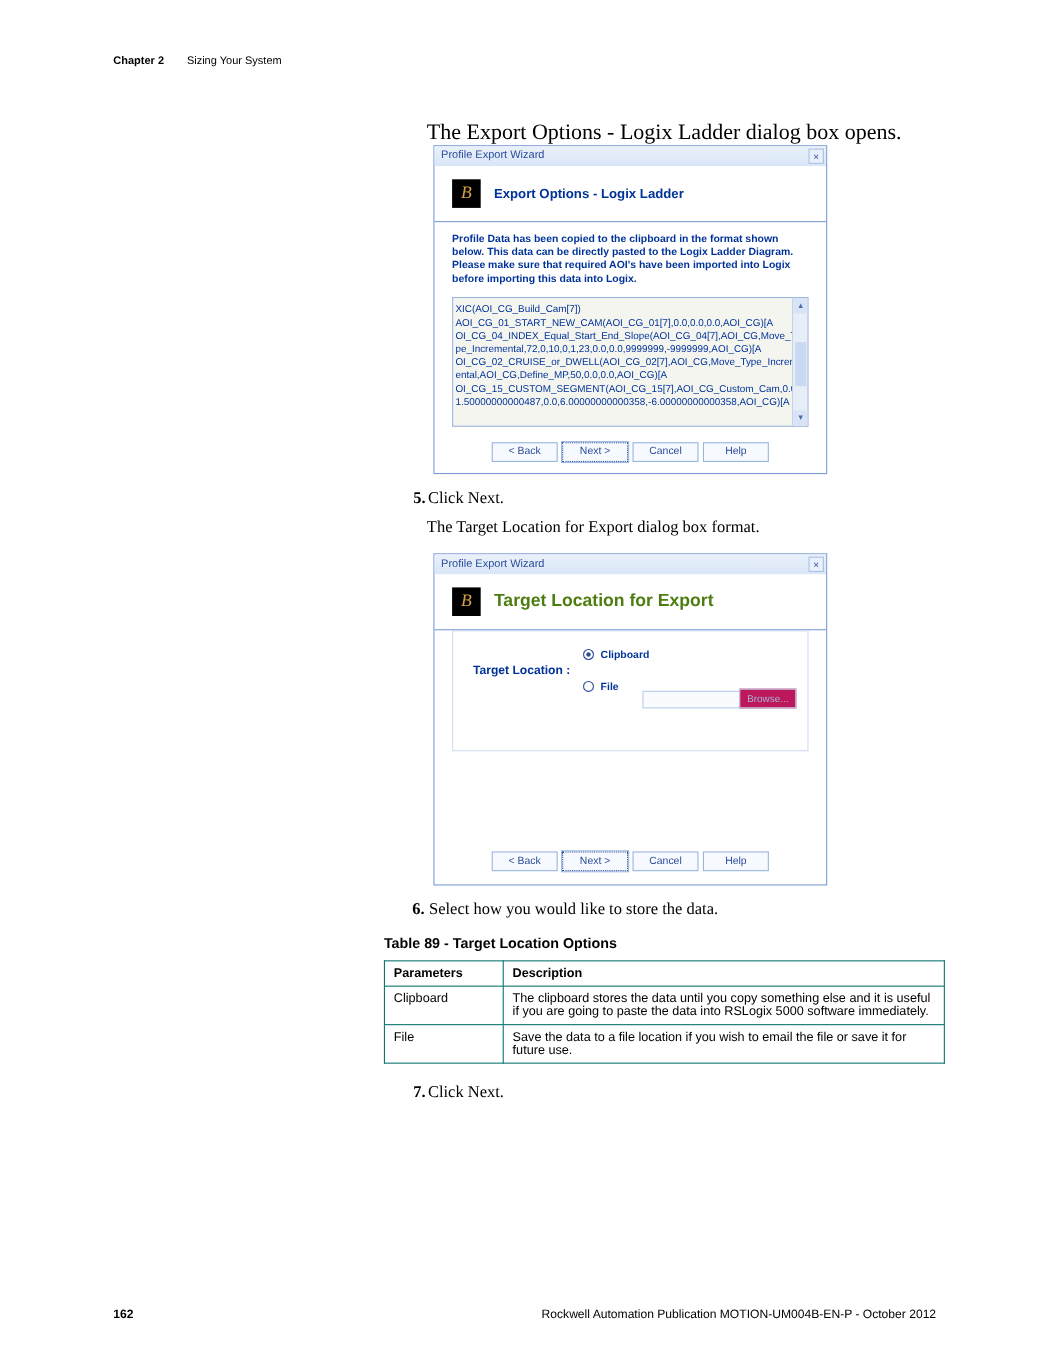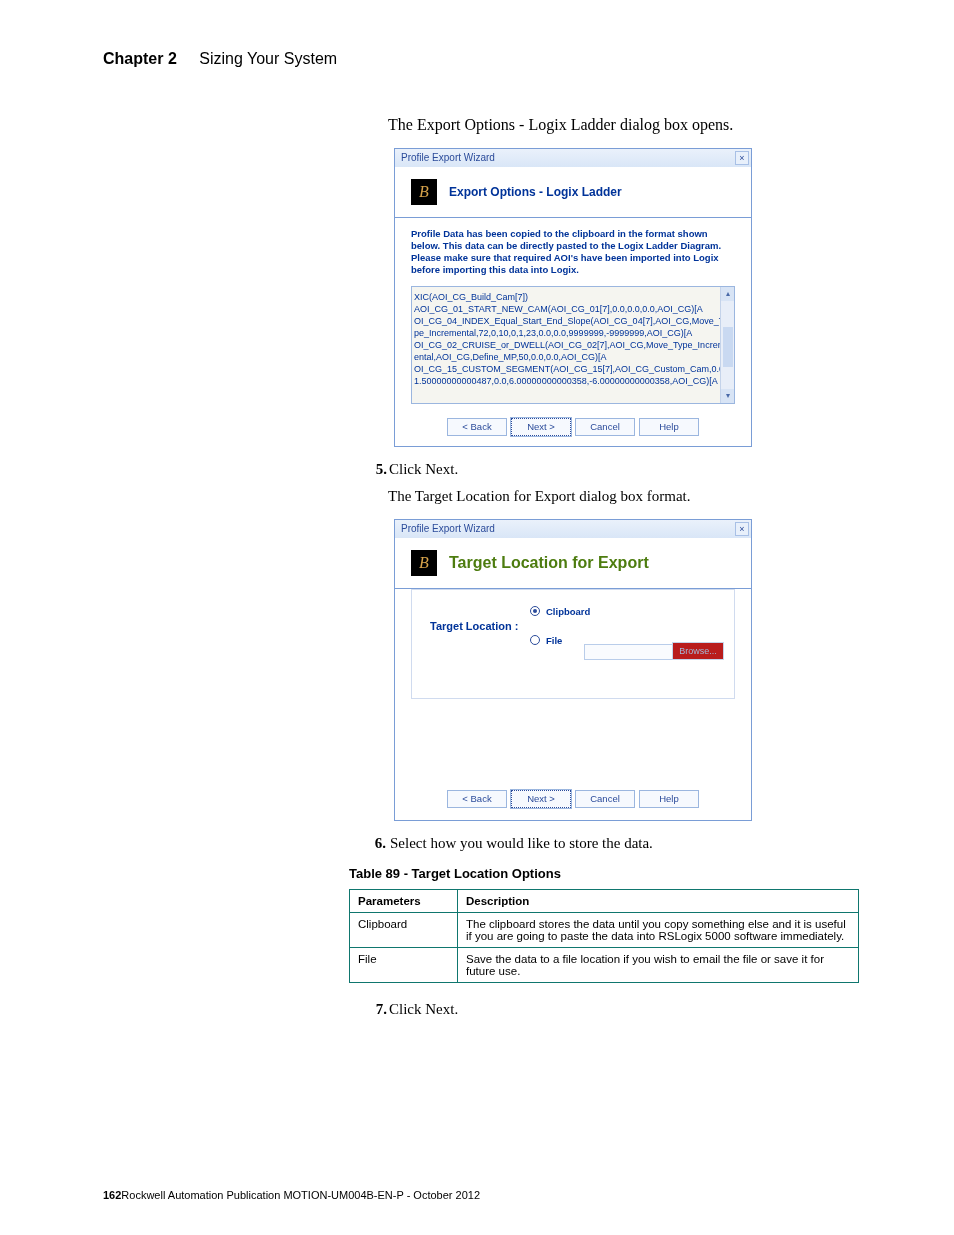--- a/index.html
+++ b/index.html
@@ -8,26 +8,26 @@
     width: 954px;
     height: 1235px;
     background: #fff;
     color: #000;
     position: relative;
     font-size: 15px;
   }
   .page-header {
     padding: 50px 0 0 103px;
     font-family: "Helvetica Neue", Arial, sans-serif;
-    font-size: 16px;
+    font-size: 10px;
   }
   .page-header .ch { font-weight: bold; }
   .page-header .title { margin-left: 18px; }
   .content { padding-top: 48px; }
-  .intro1 { margin-left: 388px; margin-bottom: 14px; font-size: 16px; }
+  .intro1 { margin-left: 388px; margin-bottom: 0; font-size: 20px; }
   .dialog1 {
     margin-left: 394px;
     width: 358px;
     border: 1px solid #7a9dd6;
     background: #fff;
     font-family: Tahoma, Arial, sans-serif;
     font-size: 10px;
     color: #003399;
   }
   .dialog1 .titlebar {
@@ -157,21 +157,21 @@
   }
   .dialog2 .rad .circ.filled::after {
     content: ''; position: absolute; left: 2px; top: 2px; width: 4px; height: 4px; background: #2b4b9a; border-radius: 50%;
   }
   .dialog2 .filebox {
     position: absolute; left: 172px; top: 54px;
     width: 110px; height: 16px; border: 1px solid #b9cdea; background: #f9fbfe;
   }
   .dialog2 .browse-btn {
     position: absolute; right: 10px; top: 52px;
-    width: 52px; height: 18px; border: 1px solid #c5d4ea; background: #b91c1c;
+    width: 52px; height: 18px; border: 1px solid #c5d4ea; background: #be185d;
     color: #a5b8d8; font-size: 9px; line-height: 16px; text-align: center;
   }
   .dialog2 .btnrow {
     position: absolute; bottom: 12px; left: 0; right: 0;
     display: flex; justify-content: center; gap: 4px;
   }
   .dialog2 .btn {
     width: 60px; height: 18px; border: 1px solid #9bb6df; background: #f6f9fe;
     font-size: 9.5px; color: #2b4b9a; text-align: center; line-height: 16px;
   }
@@ -198,21 +198,21 @@
     vertical-align: top;
   }
   table.opts th { font-weight: bold; }
   table.opts .col1 { width: 108px; }
   .footer {
     position: absolute; bottom: 34px; left: 103px; right: 103px;
     font-family: "Helvetica Neue", Arial, sans-serif;
     font-size: 11px;
   }
   .footer .pg { font-weight: bold; float: left; }
-  .footer .pub { text-align: left; }
+  .footer .pub { text-align: right; }
 </style>
 </head>
 <body>
 
 <div class="page-header">
   <span class="ch">Chapter 2</span>
   <span class="title">Sizing Your System</span>
 </div>
 
 <div class="content">

